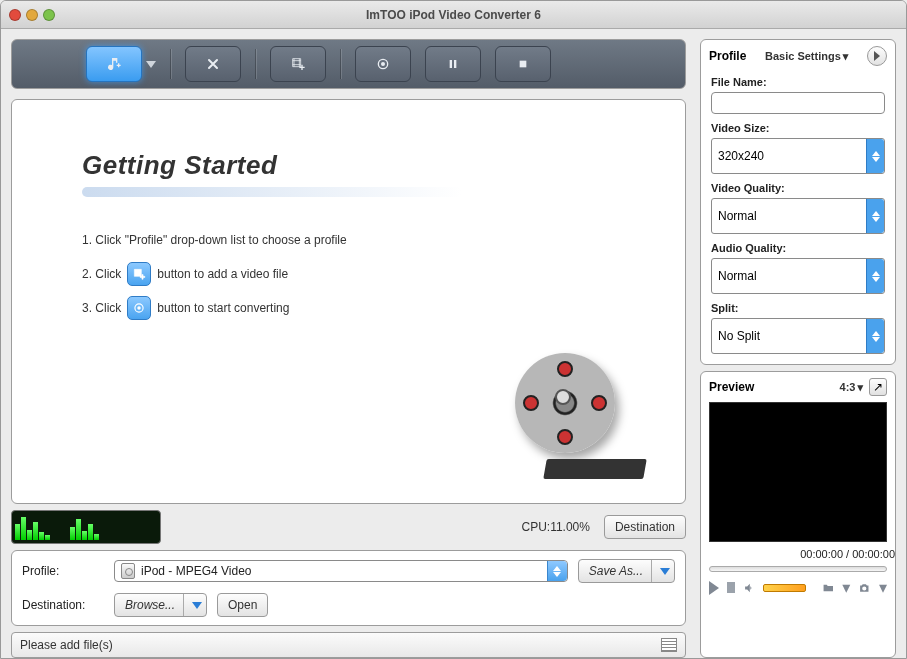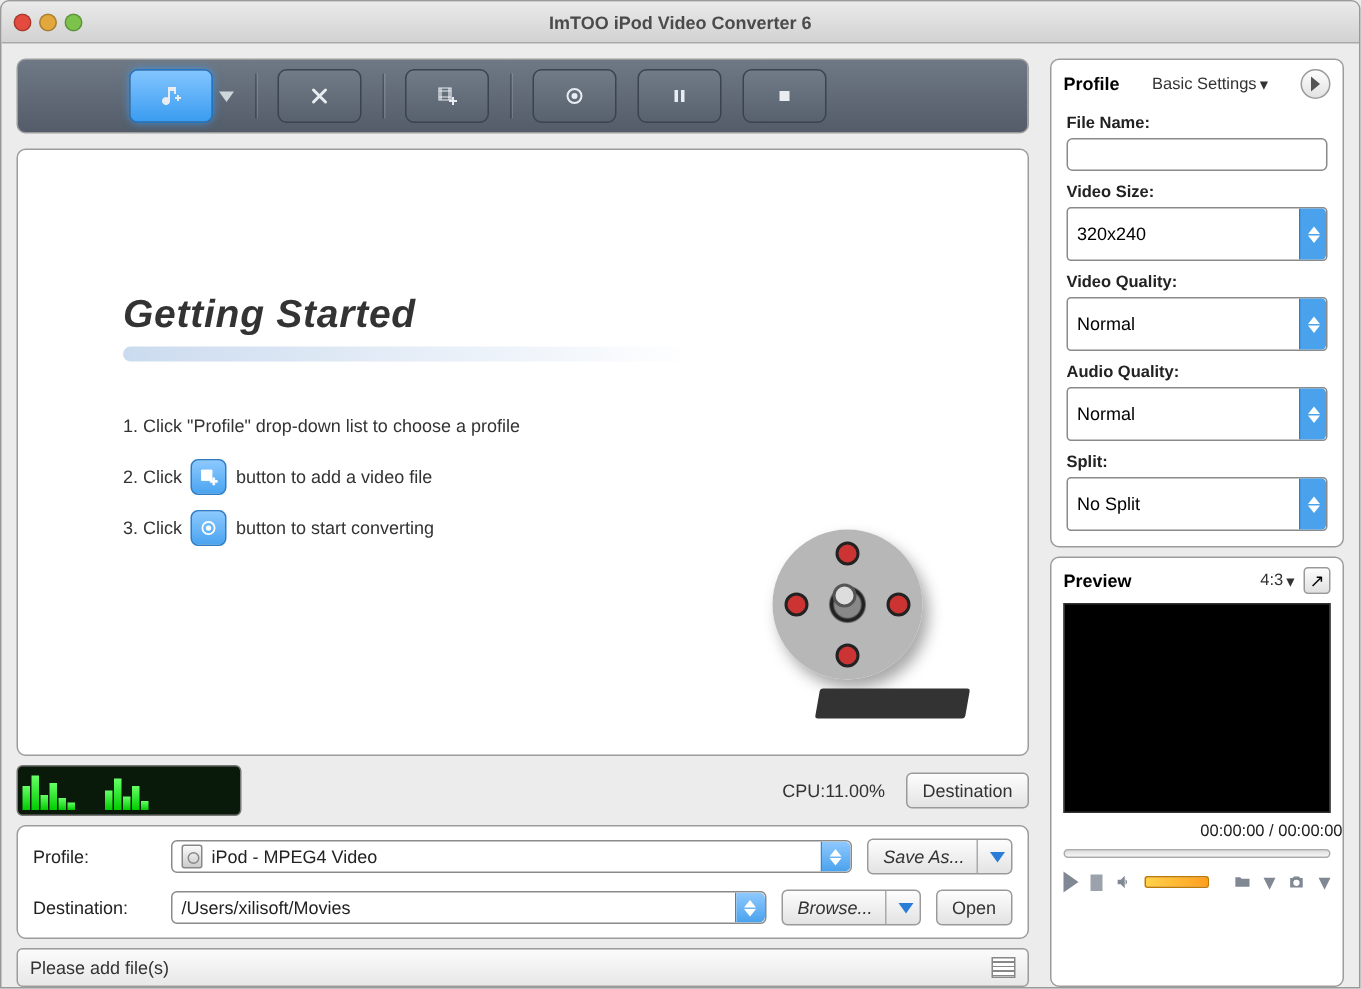--- a/index.html
+++ b/index.html
@@ -20,21 +20,21 @@
 
 .toolbar { height:50px; background:linear-gradient(#6f7985,#535c68); border:1px solid #9c9c9c; border-radius:6px; display:flex; align-items:center; padding:0 14px; gap:14px; margin-bottom:4px; }
 .tbtn { width:56px; height:36px; background:linear-gradient(#717b88,#58616e); border:1px solid #3b434f; border-radius:6px; display:flex; align-items:center; justify-content:center; color:#e9edf2; font-size:18px; cursor:pointer; }
 .tbtn.add { background:linear-gradient(#83c5ff,#3a9cf0); border-color:#2574bf; box-shadow:0 0 6px rgba(60,160,255,.7); }
 .tbtn-caret { display:flex; align-items:center; }
 .caret-d { width:0; height:0; border-left:5px solid transparent; border-right:5px solid transparent; border-top:7px solid #cfd5dc; margin-left:4px; cursor:pointer; }
 .tsep { width:1px; height:30px; background:rgba(0,0,0,.25); box-shadow:1px 0 rgba(255,255,255,.15); }
 
 
 .welcome { flex:1; padding:50px 48px 20px 70px; position:relative; overflow:hidden; }
-.welcome h1 { font-size:26px; font-weight:bold; color:#333; font-style:italic; letter-spacing:.5px;margin-top:44px; }
+.welcome h1 { font-size:26px; font-weight:bold; color:#333; font-style:italic; letter-spacing:.5px; }
 .underline-fade { height:10px; margin-top:6px; margin-bottom:26px; background:linear-gradient(90deg, rgba(190,210,235,.8), rgba(190,210,235,0)); border-radius:5px; width:380px; }
 .steps { font-size:12px; color:#333; line-height:34px; }
 .steps .row { display:flex; align-items:center; gap:6px; }
 .mini-icon { width:24px; height:24px; border-radius:5px; background:linear-gradient(#8cc9ff,#4aa4f0); border:1px solid #2f7cc6; display:inline-flex; align-items:center; justify-content:center; color:#fff; font-size:12px; }
 .reel { position:absolute; right:50px; bottom:30px; width:120px; height:120px; }
 .reel .disc { width:100px; height:100px; border-radius:50%; background:radial-gradient(circle, #888 0 12%, #222 14% 16%, #b7b7b7 18% 100%); position:relative; box-shadow:4px 6px 10px rgba(0,0,0,.35); }
 .reel .hole { position:absolute; width:16px; height:16px; border-radius:50%; background:#c33; border:2px solid #222; }
 .reel .h1{top:8px;left:42px}.reel .h2{top:42px;left:8px}.reel .h3{top:42px;right:8px}.reel .h4{bottom:8px;left:42px}.reel .h5{top:36px;left:40px;background:#ddd;border-color:#555}
 .reel .film { position:absolute; bottom:-6px; left:30px; width:100px; height:20px; background:#333; border-radius:2px; transform:skewX(-10deg); }
 
@@ -70,21 +70,21 @@
 .round-arrow { width:20px; height:20px; border-radius:50%; border:1px solid #999; background:linear-gradient(#fdfdfd,#e2e2e2); display:flex; align-items:center; justify-content:center; cursor:pointer; }
 .round-arrow::after { content:""; width:0;height:0;border-top:5px solid transparent;border-bottom:5px solid transparent;border-left:6px solid #555; }
 .side-form { padding:2px 10px 10px; display:flex; flex-direction:column; gap:4px; font-size:12px; }
 .side-form label { font-size:11px; font-weight:bold; color:#222; margin-top:4px; }
 .txt-input { height:22px; border:1px solid #8a8a8a; border-radius:4px; background:#fff; padding:0 6px; font-size:12px; }
 .sel { height:36px; border:1px solid #8a8a8a; border-radius:3px; background:#fff; display:flex; align-items:center; padding:0 4px 0 6px; position:relative; cursor:pointer; }
 .sel .stepper { position:absolute; right:0; top:0; bottom:0; width:18px; background:#4aa2ed; border-left:1px solid #2f7cc6; border-radius:0 3px 3px 0; display:flex; flex-direction:column; align-items:center; justify-content:center; gap:1px; }
 
 
 .preview-hdr { display:flex; align-items:center; justify-content:space-between; padding:6px 8px; font-size:12px; }
-.ar-pick { font-size:11px; color:#333; display:flex; align-items:center; gap:2px; cursor:pointer; }
+.ar-pick { font-size:11px; color:#333; display:flex; align-items:center; gap:2px; cursor:pointer;font-weight:bold; }
 .expand-btn { width:18px; height:18px; border:1px solid #999; border-radius:3px; background:linear-gradient(#fdfdfd,#e0e0e0); display:flex; align-items:center; justify-content:center; font-size:12px; cursor:pointer; }
 .preview-video { margin:0 8px; background:#000; height:140px; border:1px solid #333; }
 .preview-time { text-align:right; font-size:11px; color:#222; padding:6px 0; }
 .preview-slider { margin:0 8px; height:6px; background:linear-gradient(#ddd,#f6f6f6); border:1px solid #aaa; border-radius:3px; }
 .preview-ctrls { display:flex; align-items:center; gap:8px; padding:6px 8px 10px; color:#6f7884; }
 .preview-ctrls .play { width:0;height:0;border-top:7px solid transparent;border-bottom:7px solid transparent;border-left:10px solid #808893; cursor:pointer; }
 .preview-ctrls .stop { width:11px; height:11px; background:#9ba2ab; cursor:pointer; }
 .vol-bar { width:60px; height:8px; background:linear-gradient(90deg,#ffd24a,#ff9f1e); border:1px solid #c07a00; border-radius:2px; }
 .spacer { flex:1; }
 svg.ico { width:16px; height:16px; fill:#e9edf2; }
@@ -220,29 +220,20 @@
             </div>
         </div>
         <button class="graybtn split">
           <span>Save As...</span>
           <span class="sep"></span>
           <span class="blue-tri"></span>
         </button>
       </div>
       <div class="frow">
         <label>Destination:</label>
-        <div class="combo">
-          <span>/Users/xilisoft/Movies</span>
-          <div class="combo-btn">
-              <div class="up-down">
-                <div class="tri-up"></div>
-                <div class="tri-dn"></div>
-              </div>
-            </div>
-        </div>
         <button class="graybtn split">
           <span>Browse...</span>
           <span class="sep"></span>
           <span class="blue-tri"></span>
         </button>
         <button class="graybtn">Open</button>
       </div>
     </div>
 
     <div class="bottom-status">

